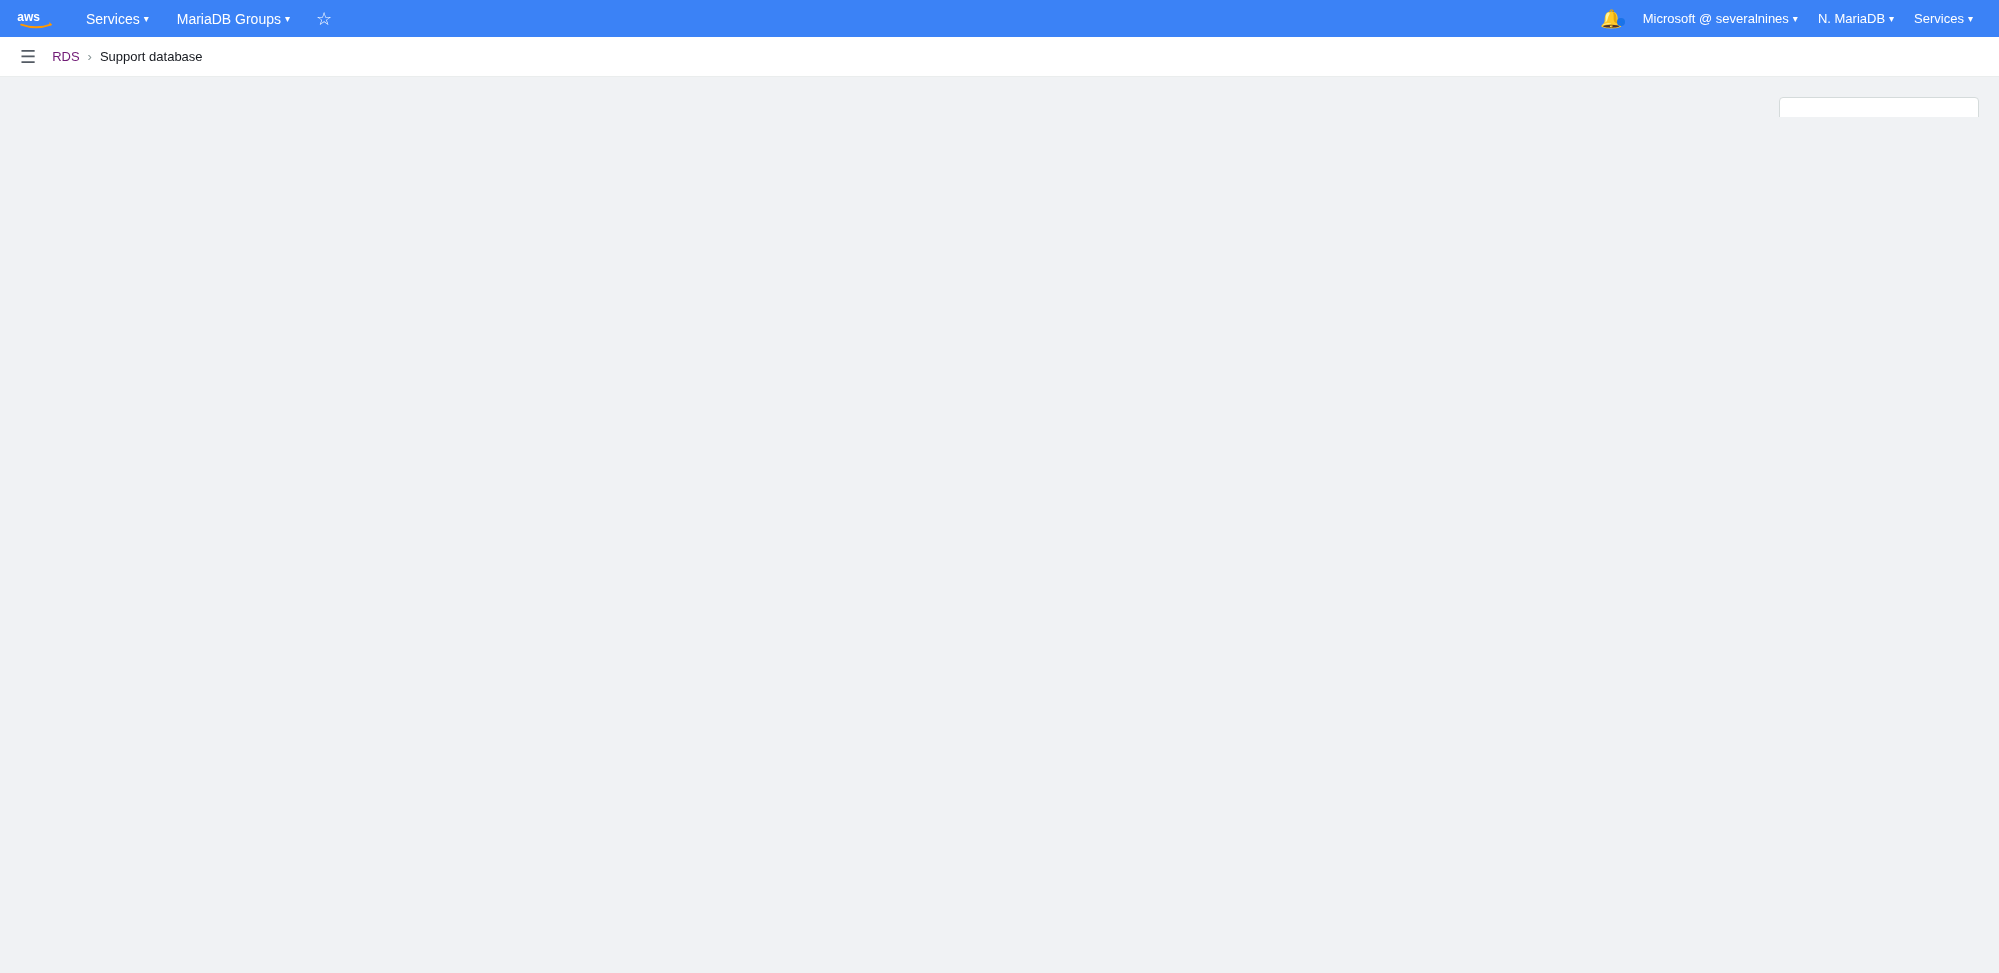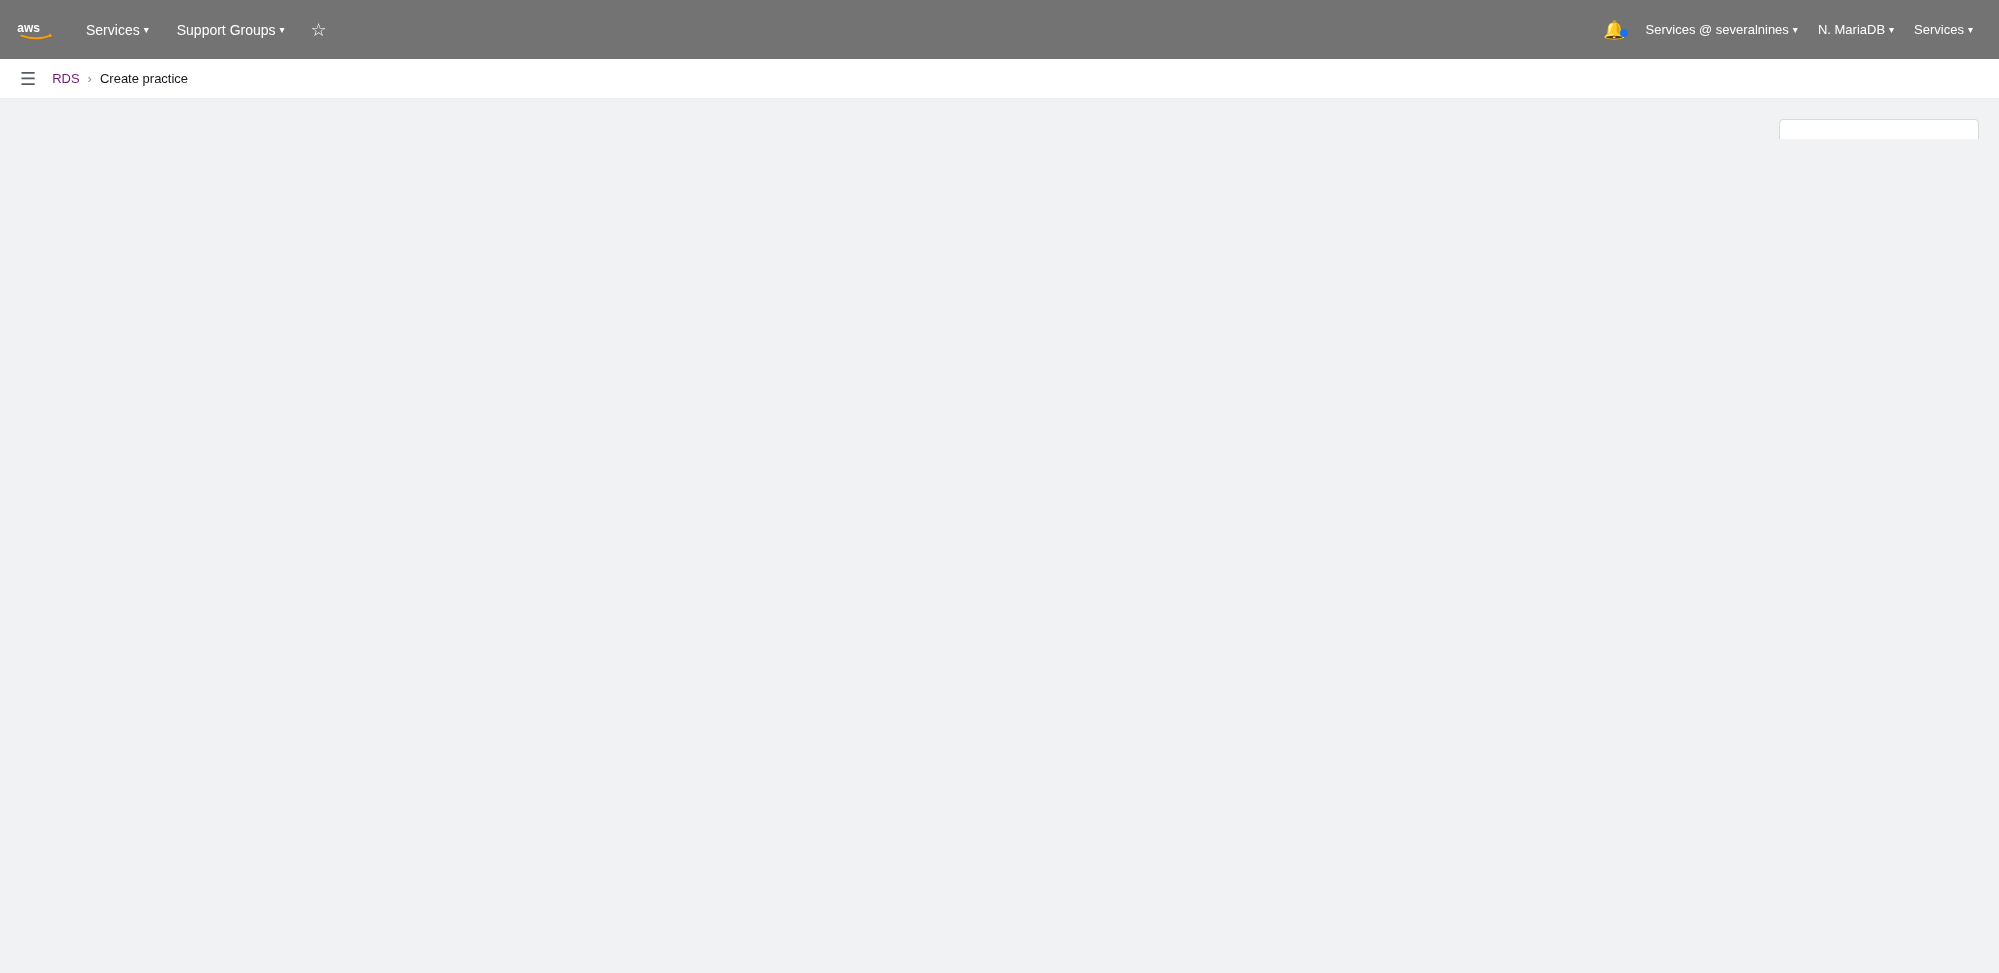--- a/index.html
+++ b/index.html
@@ -1,21 +1,21 @@
 <!DOCTYPE html>
 <html><head>
   <meta charset="utf-8">
   <style>
     * { margin: 0; padding: 0; box-sizing: border-box; }
     body { font-family: 'Amazon Ember', Arial, sans-serif; background: #f0f2f4; font-size: 14px; color: #16191f; }
 
     
     .top-nav {
-      background: #737373;
-      height: 59px;
+      background: #3b82f6;
+      height: 37px;
       display: flex;
       align-items: center;
       padding: 0 16px;
       gap: 8px;
       position: relative;
       z-index: 100;
     }
     .aws-logo {
       display: flex;
       align-items: center;
@@ -118,51 +118,51 @@
       <polygon points="50,22 54,26 50,28" fill="#ff9900"></polygon>
     </svg>
   </div>
 
   <div class="nav-item">
     <span>Services</span>
     <span class="chevron">▾</span>
   </div>
 
   <div class="nav-item">
-    <span>Support Groups</span>
+    <span>MariaDB Groups</span>
     <span class="chevron">▾</span>
   </div>
 
   <span class="nav-star">☆</span>
 
   <div class="nav-right">
     <div class="bell-icon">
       <span>🔔</span>
       <span class="bell-dot"></span>
     </div>
     <div class="nav-item">
-      <span>Services @ severalnines</span>
+      <span>Microsoft @ severalnines</span>
       <span class="chevron">▾</span>
     </div>
     <div class="nav-item">
       <span>N. MariaDB</span>
       <span class="chevron">▾</span>
     </div>
     <div class="nav-item">
       <span>Services</span>
       <span class="chevron">▾</span>
     </div>
   </div>
 </nav>
 
 <div class="breadcrumb-bar">
   <span class="hamburger">☰</span>
   <a class="breadcrumb-link">RDS</a>
   <span class="breadcrumb-sep">›</span>
-  <span class="breadcrumb-current">Create practice</span>
+  <span class="breadcrumb-current">Support database</span>
 </div>
 
 <div class="main-content">
 
   <div class="partial-heading">C</div>
 
   <div class="dropdown-container">
     <div class="dropdown-list">
 
     <div class="dropdown-item">PostgreSQL 9.6.10-R1</div>

